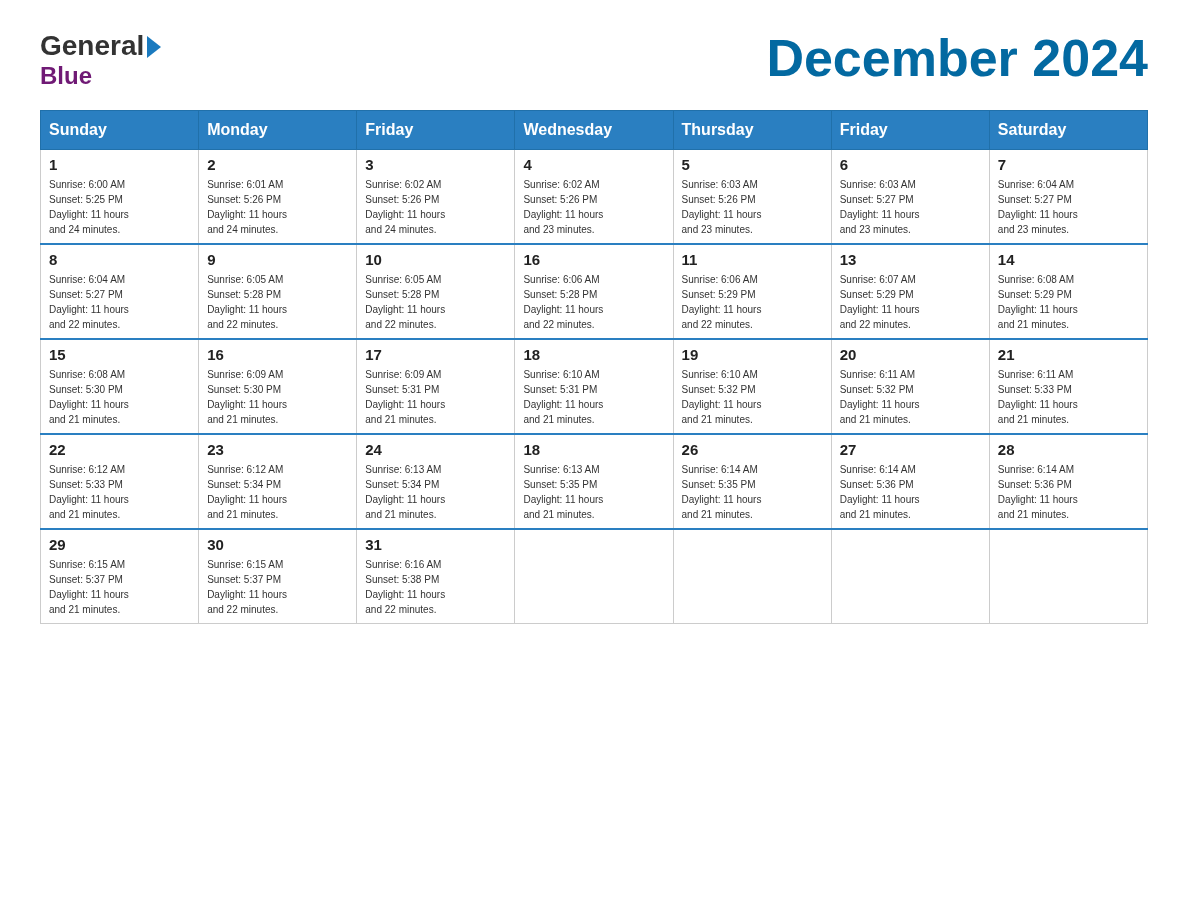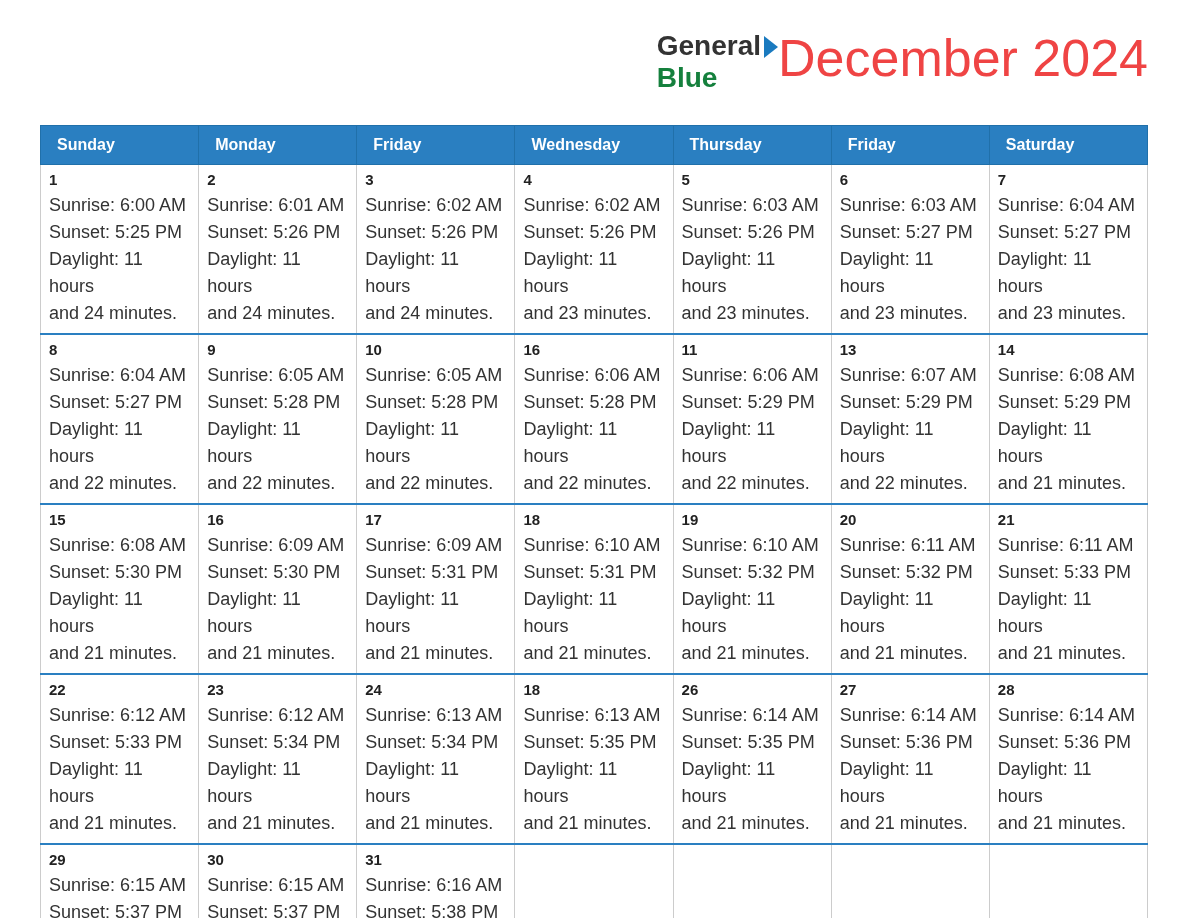--- a/index.html
+++ b/index.html
@@ -5,78 +5,78 @@
     * { box-sizing: border-box; margin: 0; padding: 0; }
     body {
       font-family: Arial, sans-serif;
       background: #fff;
       padding: 30px 40px;
       width: 1188px;
       min-height: 918px;
     }
     .header {
       display: flex;
-      justify-content: flex-end;
+      justify-content: space-between;
       align-items: flex-start;
-      margin-bottom: 31px;
+      margin-bottom: 20px;
     }
     .logo {
       display: flex;
       flex-direction: column;
       align-items: flex-start;
     }
     .logo-line {
       display: flex;
       align-items: center;
     }
     .title-section {
       text-align: right;
     }
     .month-title {
       font-size: 52px;
-      font-weight: normal;
-      color: #ef4444;
+      font-weight: bold;
+      color: #0369a1;
       line-height: 1.1;
     }
     .location {
       font-size: 20px;
       color: #444;
       margin-top: 4px;
     }
     .calendar-table {
       width: 100%;
       border-collapse: collapse;
       border: 1px solid #aaa;
     }
     .calendar-table th {
       background-color: #2a7fc1;
       color: #fff;
       font-size: 16px;
       font-weight: bold;
-      padding: 10px 16px;
+      padding: 10px 8px;
       text-align: left;
       border: 1px solid #2070aa;
     }
     .calendar-table td {
       vertical-align: top;
       padding: 6px 8px;
       border: 1px solid #ccc;
       font-size: 13px;
       color: #222;
       width: calc(100% / 7);
       min-height: 90px;
     }
     .day-number {
       font-size: 15px;
       font-weight: bold;
       margin-bottom: 4px;
       display: block;
     }
     .day-info {
-      font-size: 18px;
+      font-size: 10px;
       line-height: 1.5;
       color: #333;
     }
     .calendar-table tr td:first-child .day-number,
     .calendar-table tr th:first-child {
       
     }
     .row-divider td {
       border-top: 2px solid #2a7fc1;
     }
@@ -87,21 +87,21 @@
 </head>
 <body>
 
 <div class="header">
   <div class="logo">
     <div class="logo-line">
       <span style="font-size:28px;font-weight:bold;color:#333;">General</span>
       <span style="display:inline-block;width:0;height:0;border-left:14px solid #1a7abf;border-top:11px solid transparent;border-bottom:11px solid transparent;margin-left:3px;margin-top:2px;"></span>
     </div>
     <div>
-      <span style="font-size:28px;font-weight:bold;color:#15803d;">Blue</span>
+      <span style="font-size:24px;font-weight:bold;color:#701a75;">Blue</span>
     </div>
   </div>
   <div class="title-section">
     <div class="month-title">December 2024</div>
   </div>
 </div>
 
 <table class="calendar-table">
   <thead>
     <tr>

